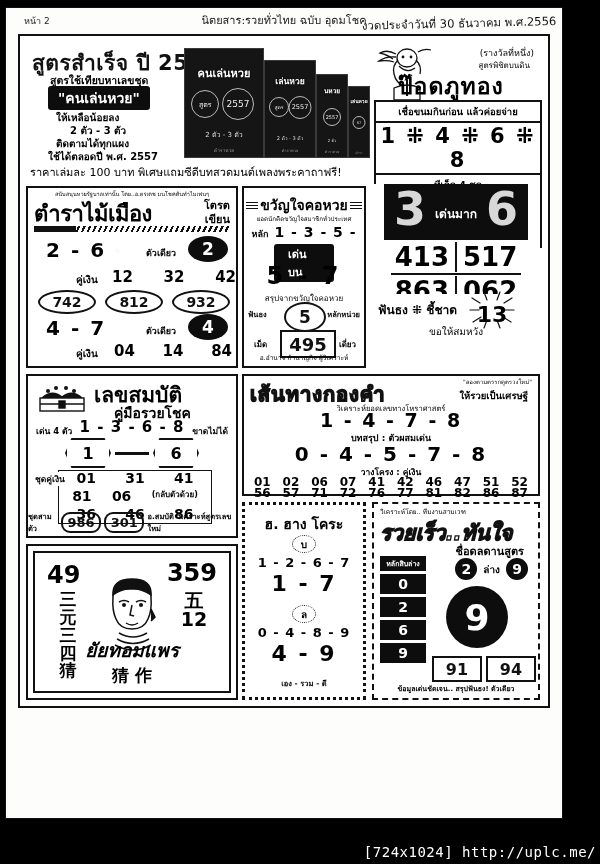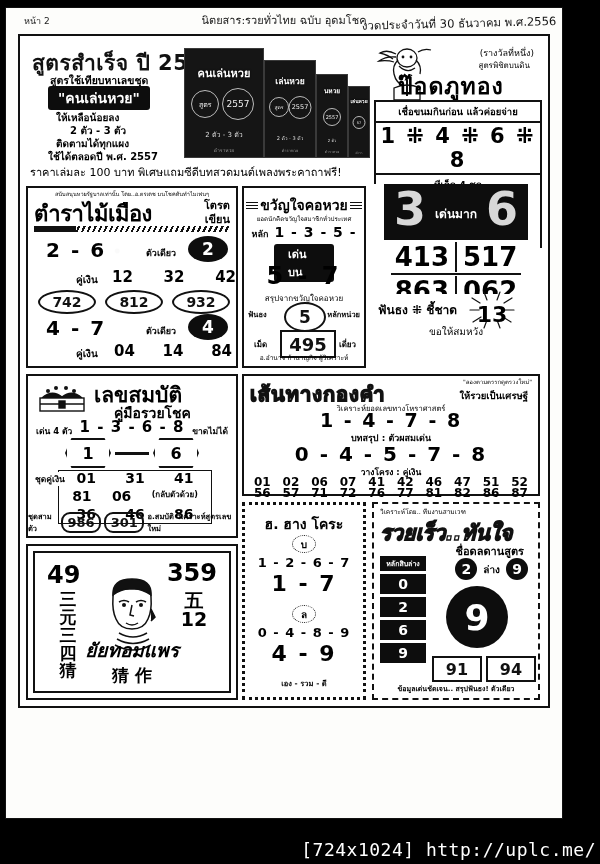--- a/index.html
+++ b/index.html
@@ -236,21 +236,21 @@
     padding:2px 0;font-weight:bold;margin-top:3px;}
   #p-ruay .bigo{position:absolute;left:72px;top:82px;width:62px;height:62px;font-size:36px;}
   #p-ruay .pair{position:absolute;left:58px;top:152px;width:104px;display:flex;justify-content:space-between;}
   #p-ruay .pair div{width:46px;height:22px;font-size:16px;}
   #p-ruay .cred{position:absolute;left:0;right:0;bottom:4px;text-align:center;font-size:7px;font-weight:bold;}
 
   
   .blank{position:absolute;left:0;right:0;bottom:0;height:52px;}
 
   
-  .wm{position:absolute;right:4px;bottom:4px;color:#fff;font-size:18px;
+  .wm{position:absolute;right:4px;bottom:4px;color:#fff;font-size:14px;
     font-family:"DejaVu Sans Mono","Liberation Mono",monospace;letter-spacing:.5px;}
 </style>
 </head>
 <body>
 
 <div class="page">
   <div class="paper">
 
     <div class="hdr">
       <div class="pg">หน้า 2</div>

